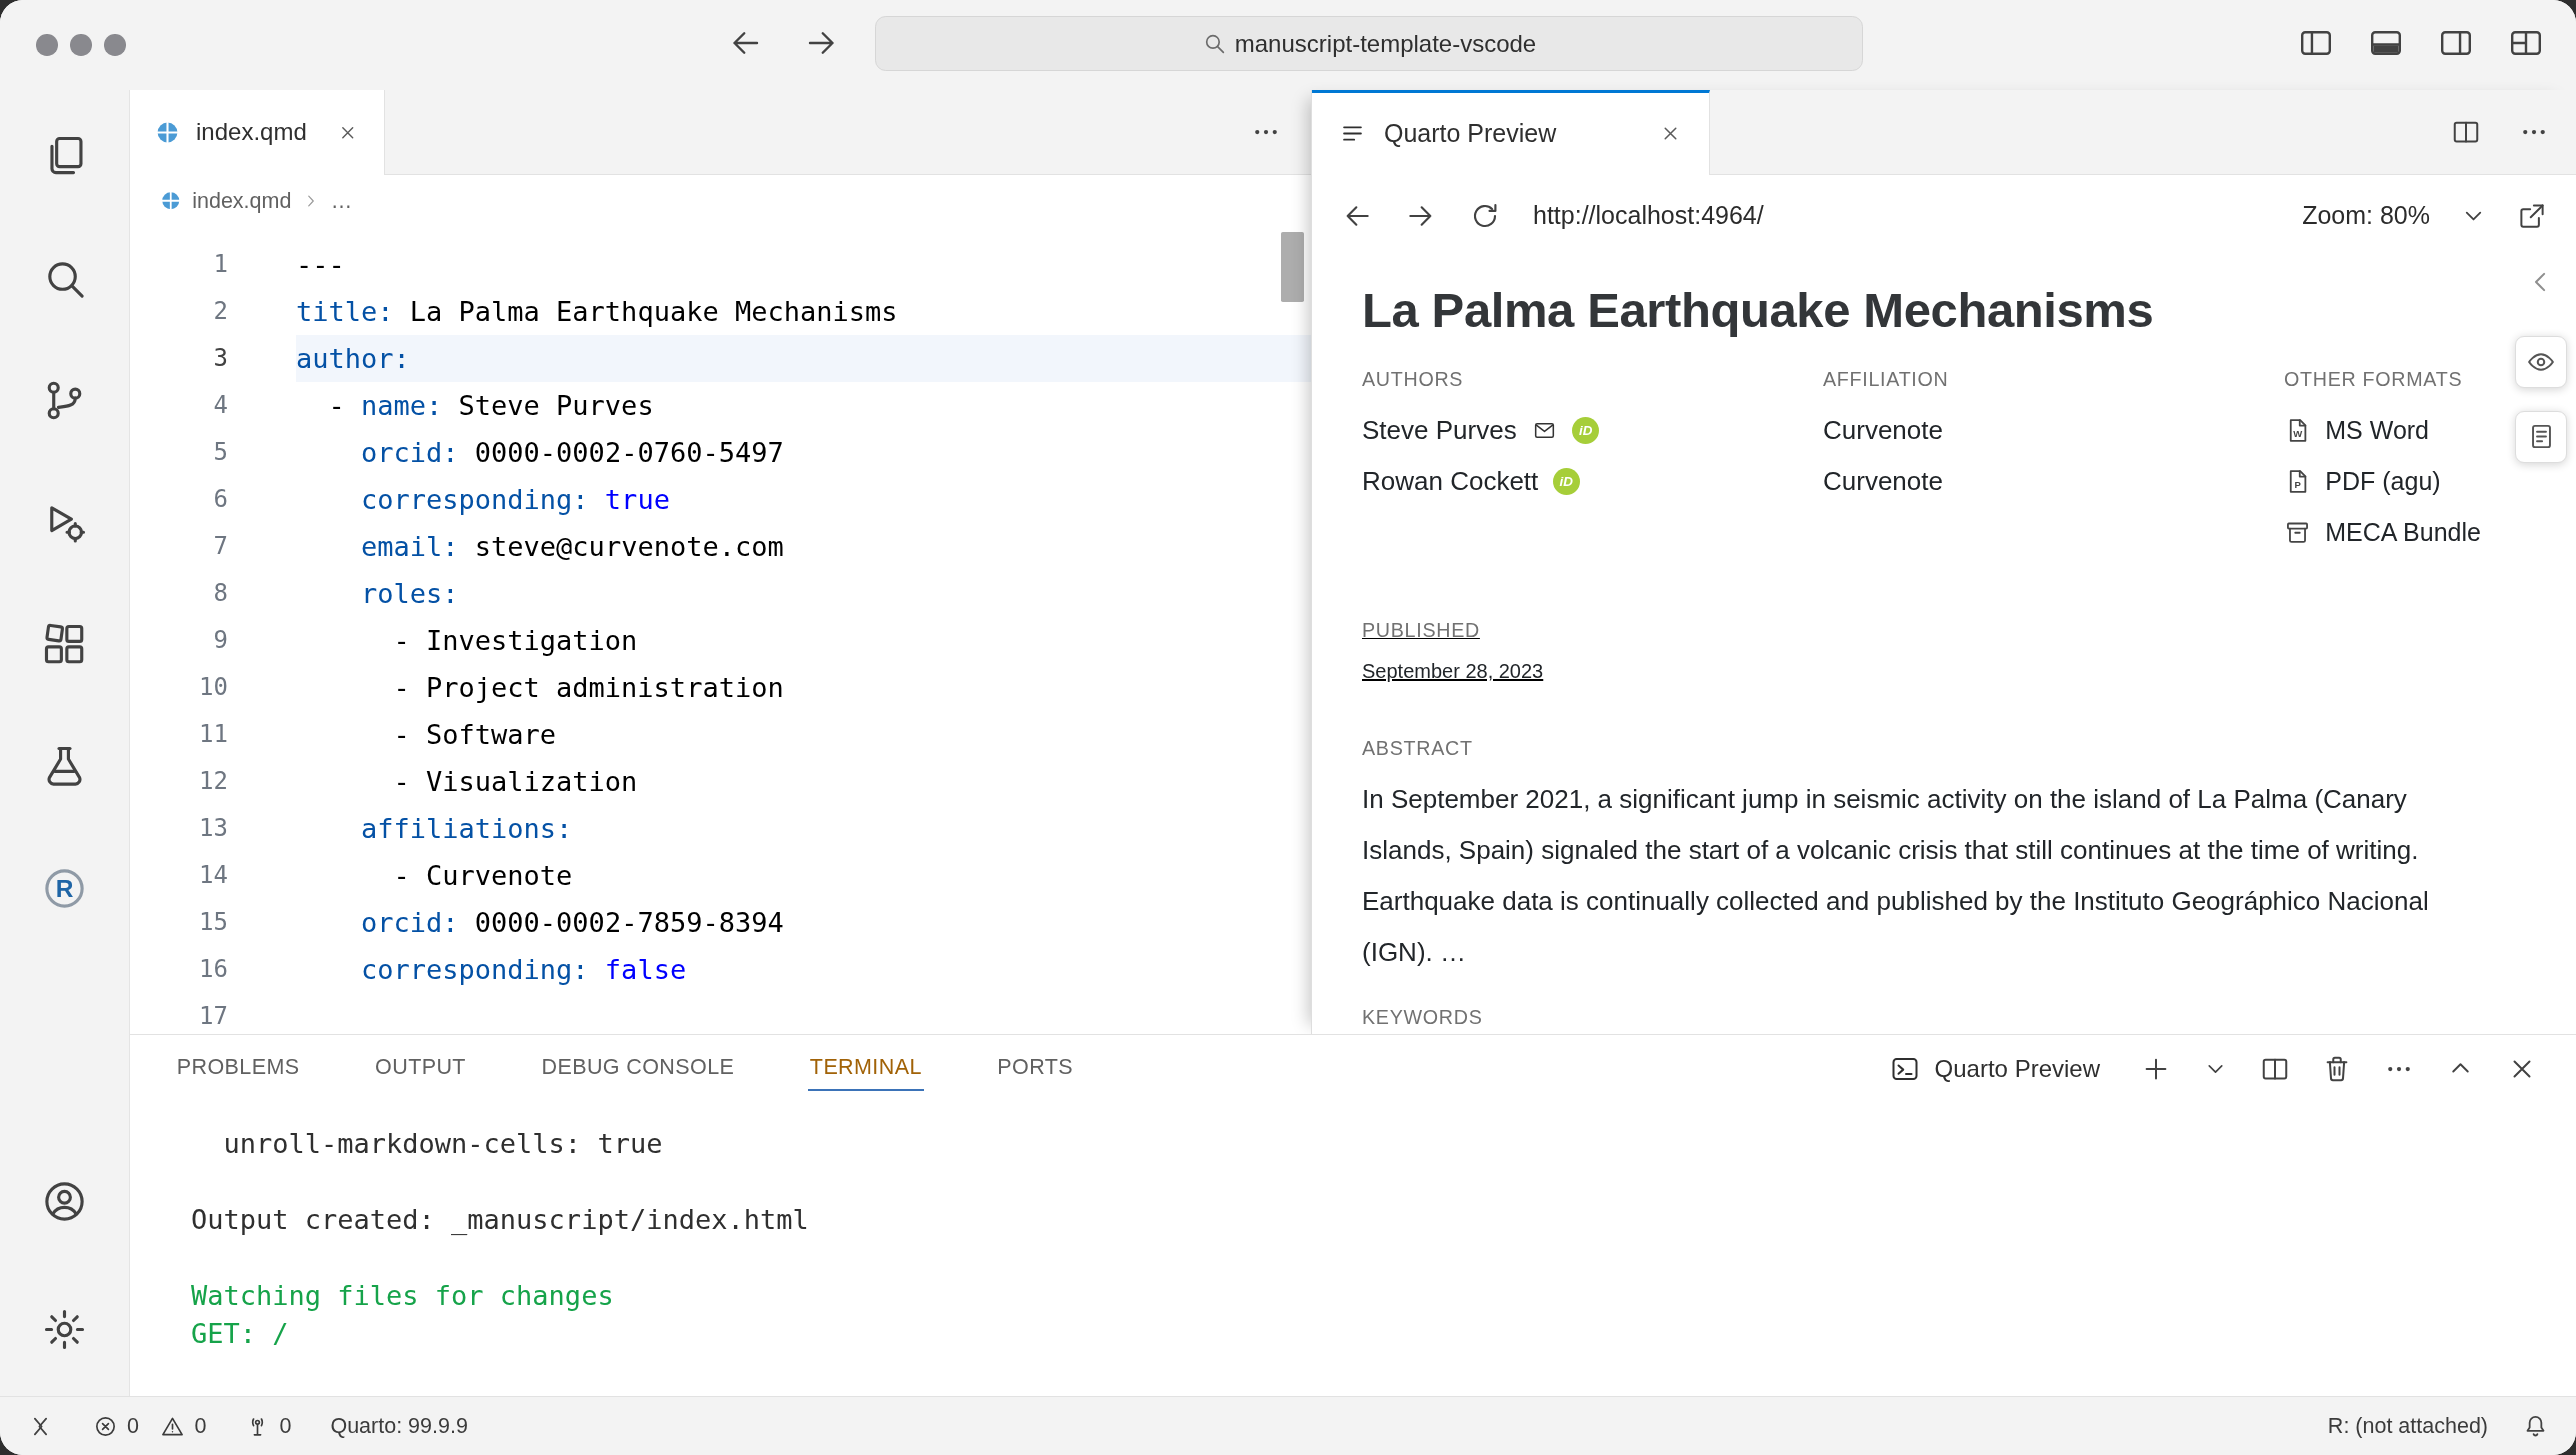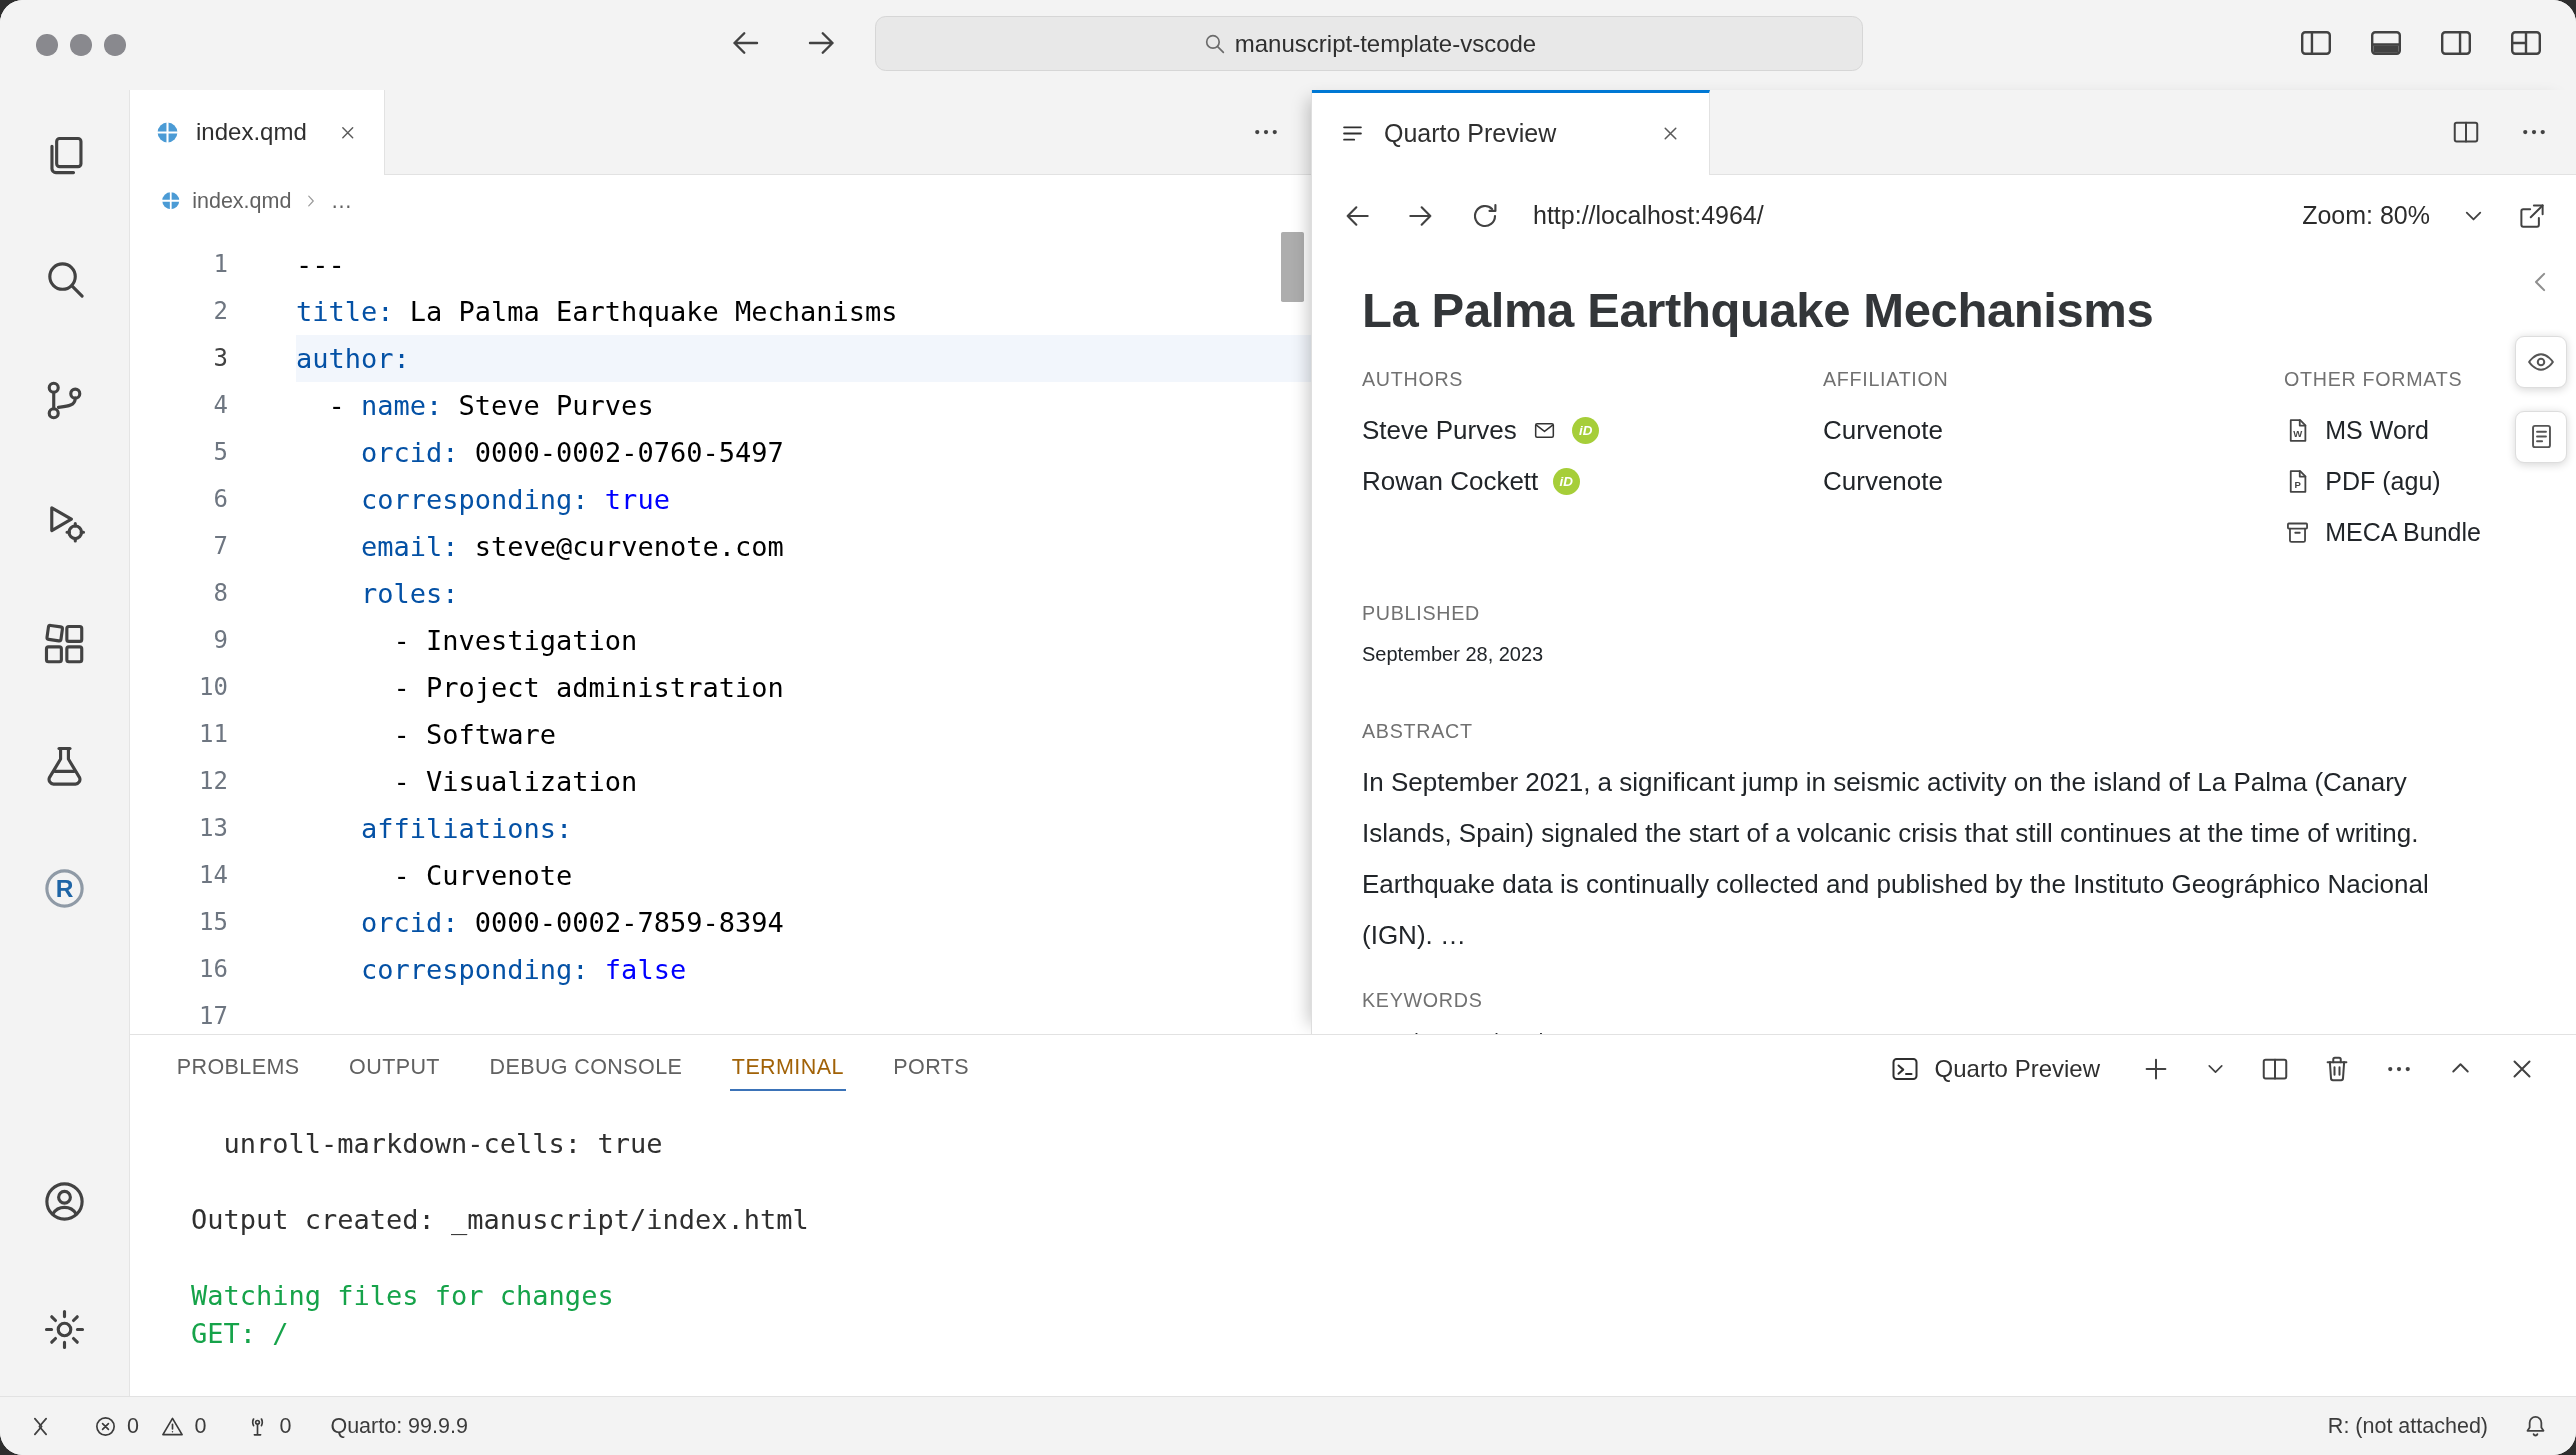--- a/index.html
+++ b/index.html
@@ -66,34 +66,34 @@
   .doc-title { font-size:49px; line-height:59px; font-weight:bold; color:#333639; letter-spacing:-0.4px; }
   .meta { display:grid; grid-template-columns:461px 461px 1fr; margin-top:27px; }
   .meta-label { font-size:19.7px; line-height:25px; color:#717171; letter-spacing:0.7px; margin-bottom:12.5px; }
   .author-row { display:flex; align-items:center; gap:14.3px; height:51px; font-size:26px; color:#212529; }
   .aff-row { height:51px; line-height:51px; font-size:26px; color:#212529; }
   .fmt-row { display:flex; align-items:center; gap:14.3px; height:51px; font-size:25px; color:#212529; }
   .fmt-row .icon-btn { color:#444; }
   .orcid { display:inline-flex; align-items:center; justify-content:center; width:27px; height:27px; border-radius:50%;
     background:#a6ce39; color:#fff; font-size:13.4px; font-weight:bold; font-style:italic; }
   .a-icon { display:inline-flex; color:#333; }
-  .pub { margin-top:43px; }
+  .pub { margin-top:60px;text-decoration:underline; }
   .pub-date, .kw-text { margin-top:10.7px; font-size:20px; line-height:36px; color:#212529; }
   .abs { margin-top:47px; }
   .abs-text { margin-top:12.5px; font-size:26px; line-height:51px; color:#212529; max-width:1119px; }
   .kw { margin-top:27px; }
   .side-controls { position:absolute; right:9px; top:10.7px; display:flex; flex-direction:column; align-items:center; }
   .side-chevron { color:#8f8f8f; margin-bottom:39px; }
   .float-btn { width:52px; height:52px; background:#fff; border:0.9px solid #ddd; border-radius:9px;
     box-shadow:0 1.8px 9px rgba(0,0,0,0.16); display:flex; align-items:center; justify-content:center; color:#555; margin-bottom:23px; }
 
   
   .panel { position:absolute; left:130px; top:1034px; width:2446px; height:363px; background:#fff; border-top:0.9px solid #e2e2e2; }
   .panel-head { height:67px; display:flex; align-items:center; padding:0 39px 0 45px; }
-  .panel-tabs { display:flex; gap:46px; }
+  .panel-tabs { display:flex; gap:72px; }
   .panel-tab { font-size:21.5px; letter-spacing:0.4px; color:#616161; padding:9px 1.8px; }
   .panel-tab.active { color:#a16207; border-bottom:2.7px solid #3b73b8; }
   .panel-actions { margin-left:auto; display:flex; align-items:center; gap:32px; color:#4a4a4a; }
   .term-chip { display:flex; align-items:center; gap:14.3px; font-size:24px; color:#2f2f2f; margin-right:9px; }
   .terminal { padding:23px 16px 0 61px; font-family:"DejaVu Sans Mono","Liberation Mono",monospace; font-size:27px; }
   .term-line { min-height:38px; line-height:38px; white-space:pre; color:#2f2f2f; }
   .term-line.green { color:#16a34a; }
 
   
   .statusbar { position:absolute; left:0; top:1396px; width:2576px; height:59px; background:#f3f3f3; border-top:0.9px solid #e2e2e2;

